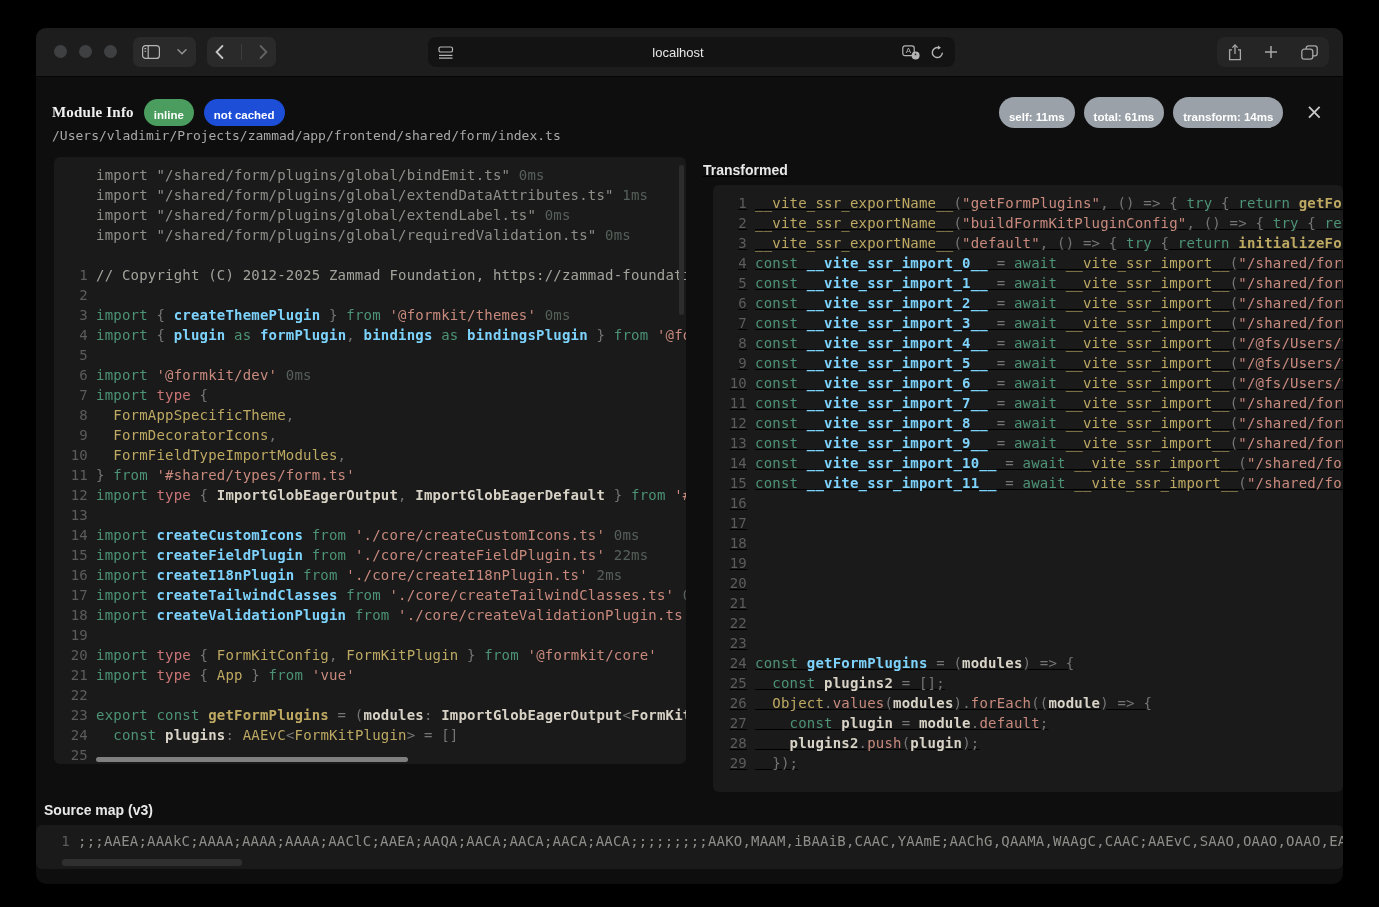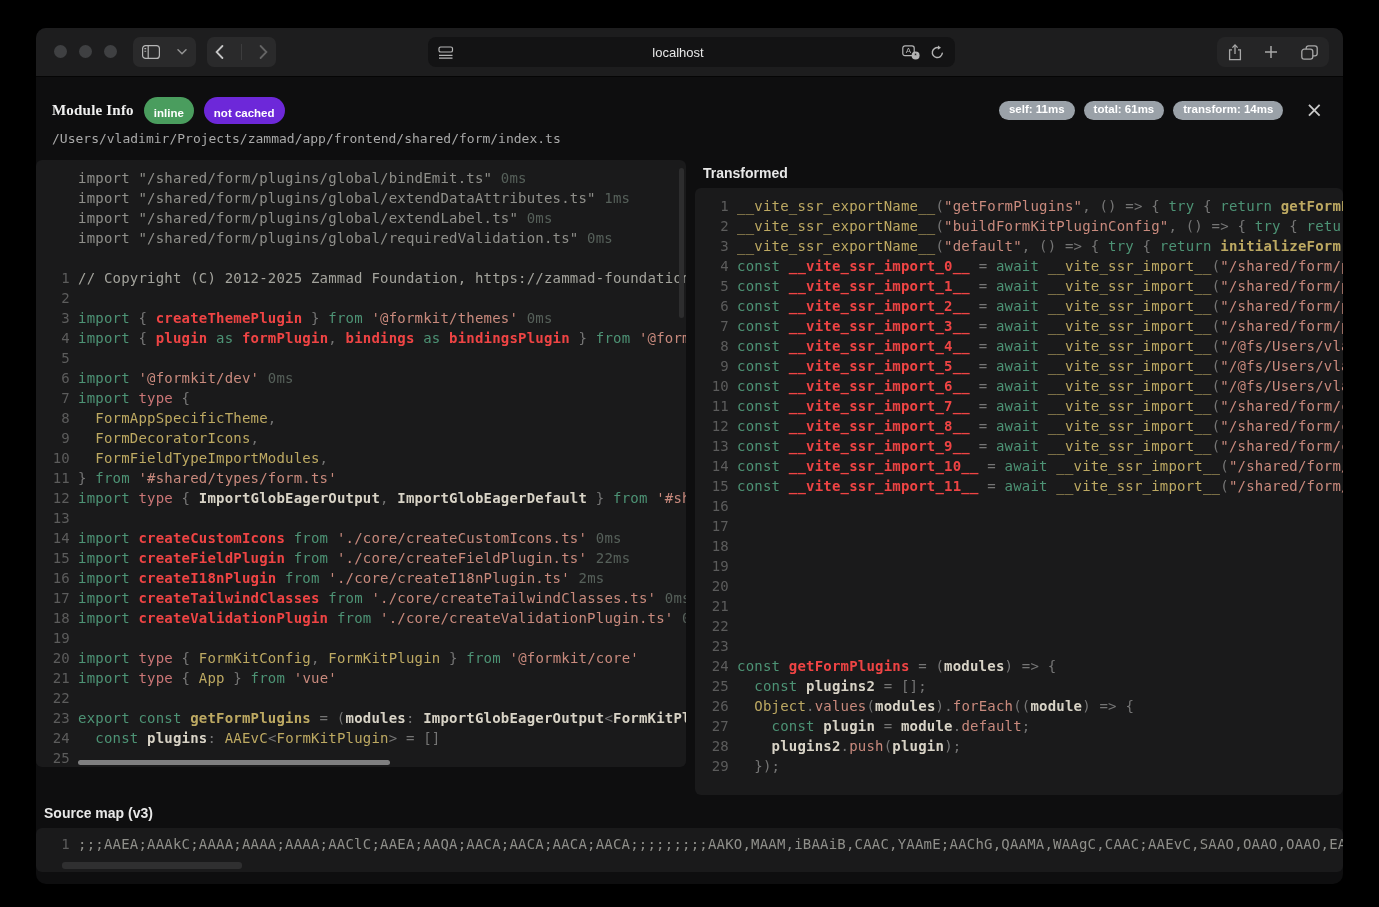--- a/index.html
+++ b/index.html
@@ -21,42 +21,42 @@
   .urltext{flex:1;text-align:center;color:#e8e8e8;font-size:13px;}
   .urlright{display:flex;align-items:center;gap:10px;}
   .navbtn{background:none;border:none;padding:0;display:flex;align-items:center;}
   
   .module-header{padding:20px 16px 14px 16px;}
   .title-row{display:flex;align-items:center;}
   .mtitle{font-size:15px;font-weight:700;color:#f0f0f0;letter-spacing:.2px;font-family:Liberation Serif, serif;}
   .badge{margin-left:10px;font-size:11.5px;font-weight:700;color:#fff;border-radius:999px;
     padding:11px 10px 4px;line-height:1;}
   .badge.green{background:#4a9d5e;}
-  .badge.orange{background:#6d28d9;}
+  .badge.orange{background:#1d4ed8;}
   .hspacer{flex:1;}
   .timing{background:#9aa1a8;color:#fff;font-size:11.5px;font-weight:700;border-radius:999px;
-    padding:3px 10px 4px;margin-left:9px;line-height:1;}
+    padding:15px 10px 4px;margin-left:9px;line-height:1;}
   .closebtn{background:none;border:none;color:#c9c9c9;font-size:21px;line-height:16px;
     margin-left:18px;padding:0 4px;cursor:default;font-family:"DejaVu Sans",sans-serif;}
-  .mpath{margin-top:7px;font-family:"DejaVu Sans Mono",monospace;font-size:13px;color:#a9a9a9;}
+  .mpath{font-family:"DejaVu Sans Mono",monospace;font-size:13px;color:#a9a9a9;}
   
   .panels{display:flex;}
   .panel-src{width:650px;flex:none;}
   .panel-gap{width:9px;flex:none;}
-  .panel-tr{flex:1;min-width:0;}
+  .panel-tr{flex:1;min-width:0;text-decoration:underline;}
   .panel-title{height:28px;line-height:26px;padding:0 8px;font-size:14px;font-weight:600;color:#e8e8e8;}
   .code-card{position:relative;background:#1a1a1b;border-radius:6px;overflow:hidden;}
-  .card-tall{height:607px;}
+  .card-tall{height:607px;margin-left:18px;}
   .lines{padding-top:8px;}
   .cl{display:flex;height:20px;font-family:"DejaVu Sans Mono",monospace;font-size:14px;
     line-height:20px;letter-spacing:.2px;white-space:pre;}
   .ln{flex:none;width:34px;text-align:right;padding-right:8px;color:#5c5c5c;}
   .ct{flex:1;min-width:0;overflow:hidden;white-space:pre;}
   .tok-k{color:#4d9375}.tok-r{color:#cb7676}.tok-s{color:#c98a7d}.tok-t{color:#bda962}
-  .tok-f{color:#bda962;font-weight:bold}.tok-i{color:#ef4444;font-weight:bold}
+  .tok-f{color:#bda962;font-weight:bold}.tok-i{color:#7dd3fc;font-weight:bold}
   .tok-w{color:#d8d3c6;font-weight:bold}.tok-p{color:#757575}.tok-c{color:#a3a39c}
   .tok-d{color:#56605a}.tok-g{color:#8f8f8a}
   .hthumb{position:absolute;left:42px;bottom:2px;width:312px;height:5px;border-radius:3px;background:#7f7f80;}
   .vthumb{position:absolute;right:2px;top:8px;width:5px;height:150px;border-radius:3px;background:#2d2d2e;}
   
   .smap-gap{height:5px;}
   .card-map{height:44px;}
   .card-map .lines{padding-top:6px;}
   .mapthumb{position:absolute;left:26px;bottom:3px;width:180px;height:7px;border-radius:3px;background:#2f2f30;}
   .page-hthumb{position:absolute;left:39px;top:865px;width:115px;height:8px;border-radius:4px;background:#3a3a3c;}

